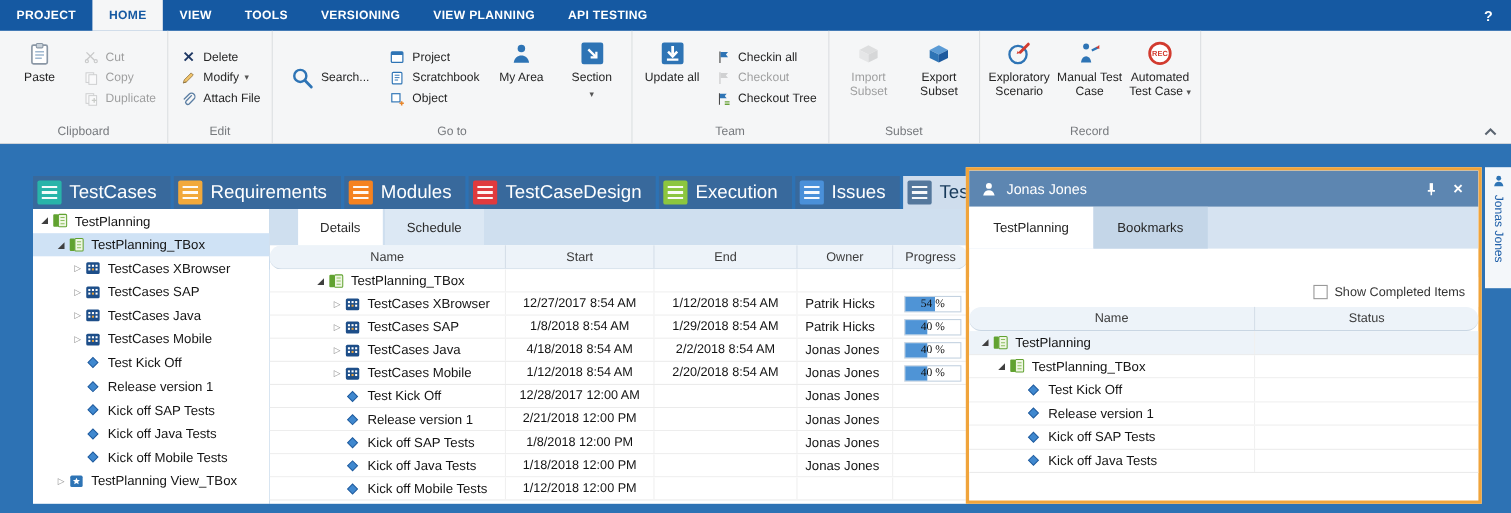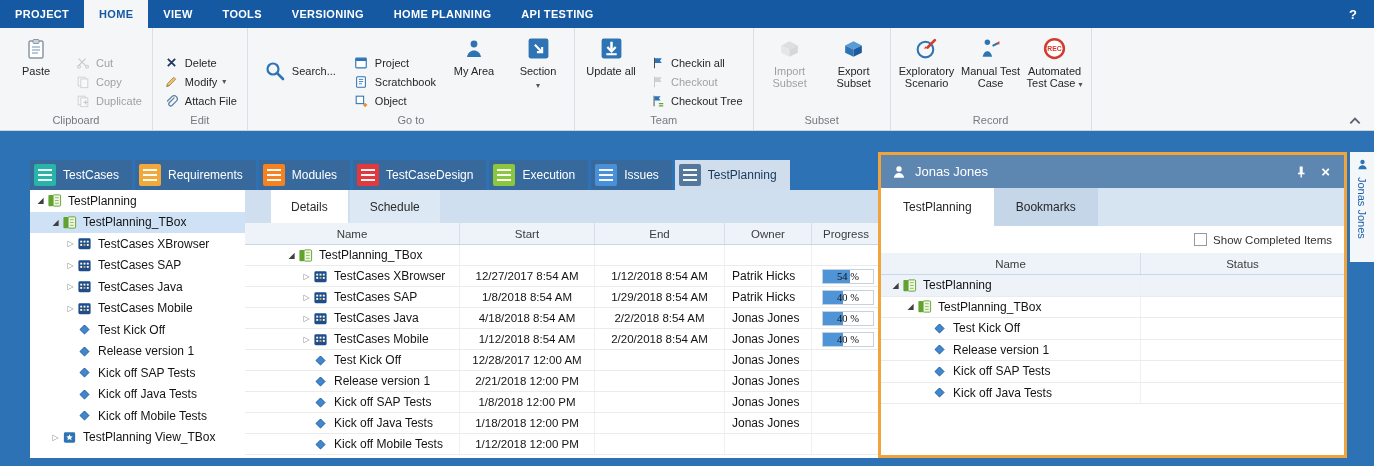--- a/index.html
+++ b/index.html
@@ -15,53 +15,53 @@
 
   
   .ribbon { height:103px; background:#f5f6f7; display:flex; position:relative; border-bottom:1px solid #cfd4d9; }
   .rgroup { display:flex; flex-direction:column; border-right:1px solid #dcdfe2; padding:1px 4px 0 4px; }
   .rg-body { flex:1; display:flex; align-items:stretch; }
   .rg-label { font-size:11px; color:#76797d; text-align:center; padding:2px 8px 4px; }
   .btn-large { width:64px; display:flex; flex-direction:column; align-items:center; padding-top:6px; gap:3px; font-size:11px; line-height:12px; color:#262626; text-align:center; }
   .btn-large .ic { height:27px; display:flex; align-items:center; justify-content:center; }
   .btn-large .lbl2 { display:block; max-width:66px; }
   .btn-large > .caret { display:block; text-align:center; }
-  .btn-col { display:flex; flex-direction:column; justify-content:flex-end; padding:2px 0; }
+  .btn-col { display:flex; flex-direction:column; justify-content:center; padding:2px 0; }
   .btn-small { display:flex; align-items:center; gap:5px; font-size:11px; color:#262626; padding:1px 6px; white-space:nowrap; }
   .btn-small .ic { width:17px; height:17px; display:flex; align-items:center; justify-content:center; }
   .goto-search { display:flex; align-items:center; padding:0 5px; }
   .goto-search .btn-small .ic { width:24px; height:24px; }
   .disabled { opacity:.42; filter:grayscale(.9); }
   .caret { font-size:8px; color:#555; }
   .ribbon-collapse { position:absolute; right:12px; bottom:8px; width:14px; height:10px; }
 
   
   .workspace { position:absolute; top:131px; left:0; width:1374px; height:335px; background:#2d72b4; }
 
   .tabbar { position:absolute; left:30px; top:29px; height:30px; display:flex; gap:3px; }
-  .dtab { display:flex; align-items:center; gap:7px; padding:0 13px 0 4px; background:#38699c; color:#fff; font-size:12px; }
+  .dtab { display:flex; align-items:center; gap:7px; padding:0 13px 0 4px; background:#38699c; color:#fff; font-size:17px; }
   .dtab.active { background:#cfdded; color:#17395a; }
   .dtab-ic { width:22px; height:22px; border-radius:2px; position:relative; flex:none; }
   .dtab-ic i { position:absolute; left:4px; right:4px; top:5px; bottom:5px; background:repeating-linear-gradient(to bottom, #ffffff 0 2px, transparent 2px 5px); opacity:.95; }
 
   
   .tree-panel { position:absolute; left:30px; top:59px; width:215px; height:268px; background:#fff; overflow:hidden; font-size:12px; }
   .trow { display:flex; align-items:center; height:21.5px; color:#141414; white-space:nowrap; }
   .trow.selected { background:#cfe2f5; }
   .exp { width:13px; flex:none; text-align:center; font-size:8px; color:#3f3f3f; }
   .exp.exp-collapsed { color:#8b8b8b; }
   .ticon { width:18px; height:15px; flex:none; margin-right:3px; }
   .ticon svg { width:15px; height:15px; }
 
   
   .details-panel { position:absolute; left:245px; top:59px; width:635px; height:268px; background:#fff; display:flex; flex-direction:column; overflow:hidden; }
   .dp-tabs { height:33px; background:#cfdfef; display:flex; padding-left:14px; flex:none; align-items:stretch; }
   .dp-tab { display:flex; align-items:center; padding:0 20px; font-size:12px; color:#2b2b2b; background:#dce8f4; margin-right:2px; }
   .dp-tab.active { background:#fff;margin-left:12px; }
-  .ghead { display:flex; height:22px; background:#edf3f9; border-bottom:1px solid #c9d6e3; flex:none; }
+  .ghead { display:flex; height:22px; background:#edf3f9; border-bottom:1px solid #c9d6e3; flex:none;border-radius:11px; }
   .gh { display:flex; align-items:center; justify-content:center; font-size:11.5px; color:#3c3c3c; border-right:1px solid #d6dfe9; }
   .grow { display:flex; height:21px; border-bottom:1px solid #ebebeb; flex:none; background:#fff; }
   .gc { display:flex; align-items:center; border-right:1px solid #f0f0f0; font-size:12px; color:#141414; overflow:hidden; white-space:nowrap; }
   .w-name { width:215px; } .w-start { width:135px; } .w-end { width:130px; } .w-owner { width:87px; } .w-prog { flex:1; }
   .gc.w-start, .gc.w-end { justify-content:center; font-size:11.5px; }
   .gc.w-owner { padding-left:7px; }
   .gc.w-prog { justify-content:flex-end; padding-right:6px; border-right:none; }
   .pbar { width:52px; height:15px; border:1px solid #c4d2e0; position:relative; background:#fff; display:block; }
   .pfill { position:absolute; left:0; top:0; bottom:0; background:#4f94d6; }
   .ptext { position:absolute; left:0; top:0; right:0; bottom:0; display:flex; align-items:center; justify-content:center; font-size:10.5px; color:#111;font-family:Liberation Serif, serif; }
@@ -69,21 +69,21 @@
   
   .user-panel { position:absolute; left:878px; top:21px; width:469px; height:306px; background:#fff; border:3px solid #f0a43b; display:flex; flex-direction:column; overflow:hidden; }
   .up-header { height:33px; flex:none; background:#5d86b1; display:flex; align-items:center; gap:8px; padding:0 10px; color:#fff; font-size:13px; }
   .up-sp { flex:1; }
   .up-hic { width:16px; height:16px; flex:none; }
   .up-hic svg { width:16px; height:16px; }
   .up-close { color:#fff; font-size:15px; line-height:15px; padding:0 4px; font-weight:bold; }
   .up-tabs { height:38px; flex:none; background:#d6e3f1; display:flex; align-items:stretch; }
   .up-tab { display:flex; align-items:center; padding:0 22px; font-size:12px; color:#262626; background:#c4d6e8; }
   .up-tab.active { background:#fff; }
-  .up-checkrow { height:27px; flex:none; background:#fff; display:flex; align-items:center; justify-content:flex-end; gap:6px; padding-right:12px; font-size:11.5px; color:#333; }
+  .up-checkrow { height:27px; flex:none; background:#fff; display:flex; align-items:center; justify-content:flex-end; gap:6px; padding-right:12px; font-size:11.5px; color:#333;margin-top:26px; }
   .cbx { width:13px; height:13px; border:1px solid #999; background:#fff; flex:none; }
   .w-uname { width:260px; } .w-ustatus { flex:1; border-right:none; }
   .urow { height:21.5px; }
   .urow.shaded { background:#edf3f9; }
 
   
   .side-tab { position:absolute; left:1350px; top:21px; width:24px; height:110px; background:#f4f7fa; display:flex; flex-direction:column; align-items:center; padding-top:6px; gap:6px; }
   .side-tab svg { width:13px; height:13px; }
   .side-label { writing-mode:vertical-rl; font-size:11px; color:#1f5fa8; }
 </style>
@@ -97,21 +97,21 @@
       <div class="menu-item">PROJECT</div>
 
       <div class="menu-item active">HOME</div>
 
       <div class="menu-item">VIEW</div>
 
       <div class="menu-item">TOOLS</div>
 
       <div class="menu-item">VERSIONING</div>
 
-      <div class="menu-item">HOME PLANNING</div>
+      <div class="menu-item">VIEW PLANNING</div>
 
       <div class="menu-item">API TESTING</div>
     </div>
   <div class="menu-help" style="position:absolute;top:0;right:0;height:28px;">?</div>
 
   <div class="ribbon">
 
     <div class="rgroup">
       <div class="rg-body">
         <div class="btn-large">

